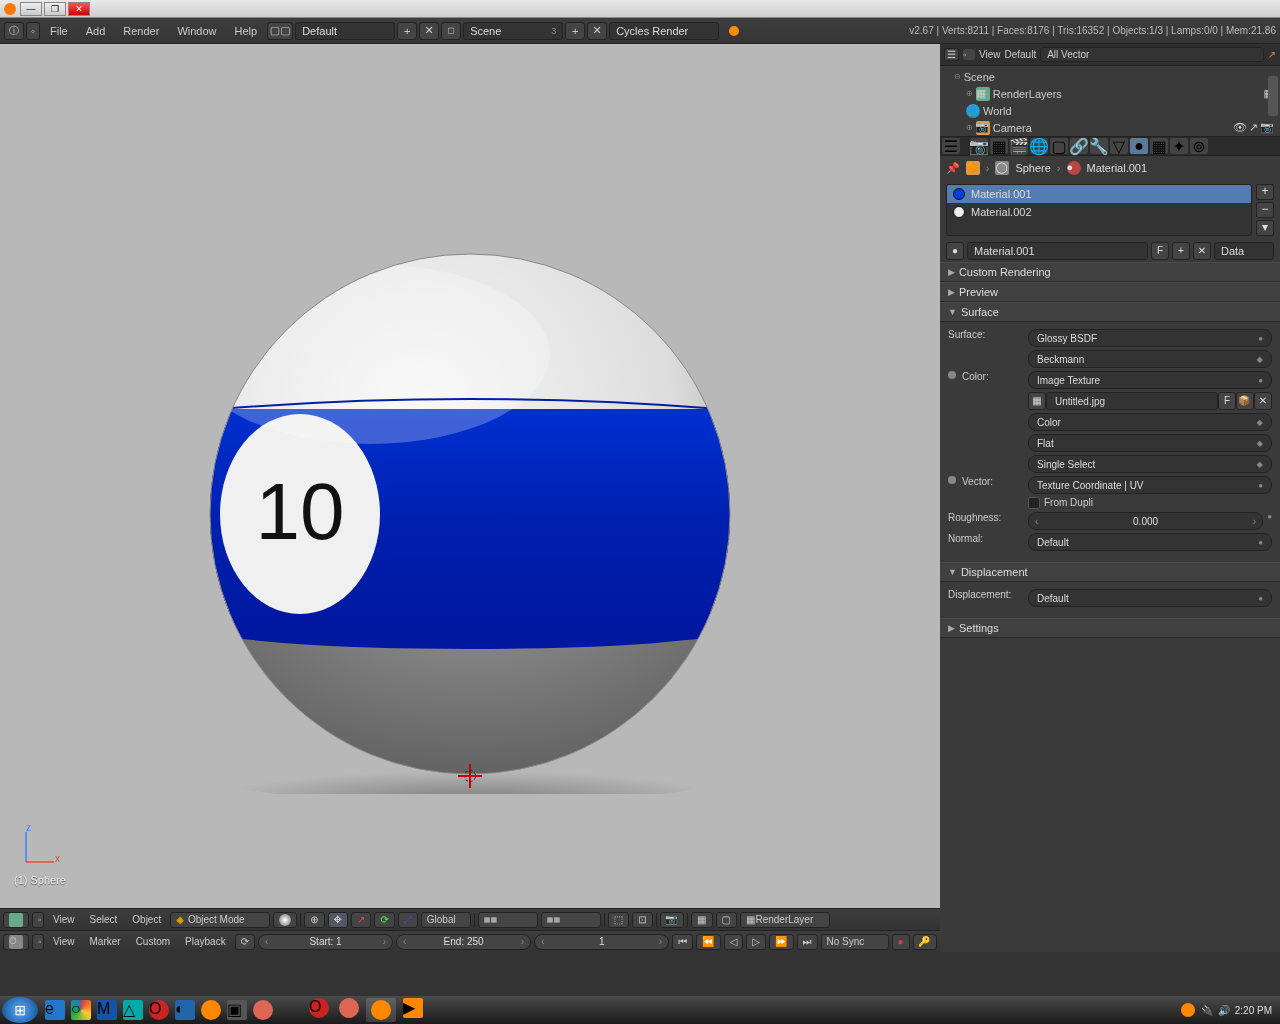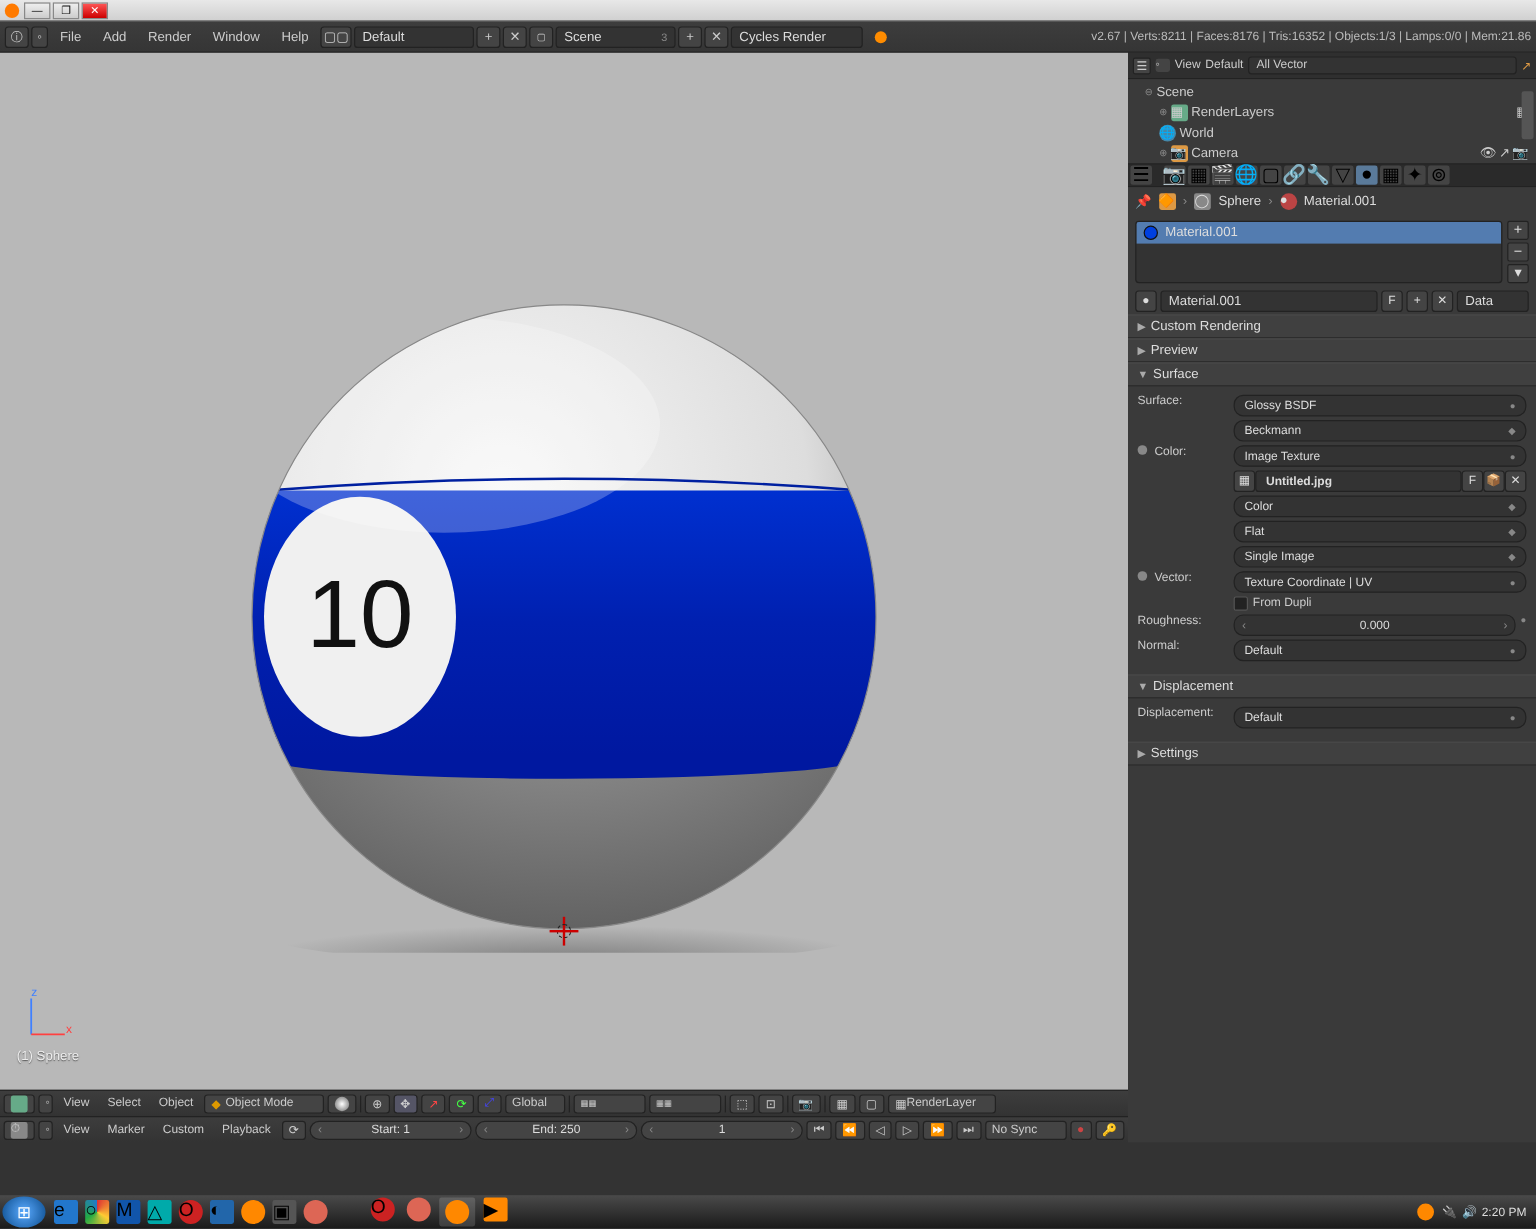--- a/index.html
+++ b/index.html
@@ -78,21 +78,21 @@
 .tiny-btn { width: 18px; height: 18px; background: #444; border: 1px solid #222; border-radius: 3px; color: #ddd; font-size: 10px; text-align: center; line-height: 15px; }
 
 
 .panel-header { background: #404040; padding: 3px 8px; font-size: 11px; color: #ddd; border-top: 1px solid #4a4a4a; border-bottom: 1px solid #2a2a2a; display: flex; align-items: center; gap: 4px; }
 .panel-header .tri { font-size: 9px; color: #aaa; }
 .panel-body { padding: 4px 8px 8px 8px; }
 
 .prop-row { display: flex; align-items: flex-start; margin: 3px 0; font-size: 10px; color: #ccc; }
 .prop-label { width: 80px; }
 .prop-field { flex: 1; background: #333; border: 1px solid #222; border-radius: 8px; padding: 3px 8px; color: #ddd; display: flex; align-items: center; height: 18px; position: relative; }
-.prop-field.square { border-radius: 3px; font-weight: bold; }
+.prop-field.square { border-radius: 3px; }
 .prop-field .chev { margin-left: auto; color: #888; font-size: 8px; }
 .dot-socket { width: 8px; height: 8px; background: #888; border-radius: 50%; margin-right: 6px; }
 .checkbox { width: 12px; height: 12px; background: #222; border: 1px solid #555; border-radius: 2px; margin-right: 4px; }
 .num-field { flex: 1; background: #333; border: 1px solid #222; border-radius: 8px; height: 18px; display: flex; align-items: center; justify-content: center; color: #ddd; position: relative; font-size: 10px; }
 .num-field::before { content: '‹'; position: absolute; left: 6px; color: #888; }
 .num-field::after { content: '›'; position: absolute; right: 6px; color: #888; }
 
 
 .taskbar { position: absolute; bottom: 0; left: 0; right: 0; height: 28px; background: linear-gradient(#4a4a4a, #1a1a1a); display: flex; align-items: center; padding: 0 2px; }
 .start-orb { width: 36px; height: 26px; background: radial-gradient(circle, #5aaaff, #0a4a8a); border-radius: 50%; margin-right: 4px; display: flex; align-items: center; justify-content: center; }
@@ -361,20 +361,24 @@
       <span class="bc-icon" style="background:#b44;border-radius:50%">●</span>
       <span>Material.001</span>
     </div>
 
     <div class="mat-list-row">
       <div class="mat-list">
         <div class="mat-item selected">
             <span class="mat-swatch"></span>
             <span>Material.001</span>
           </div>
+        <div class="mat-item">
+            <span class="mat-swatch white"></span>
+            <span>Material.002</span>
+          </div>
       </div>
       <div class="side-btns">
         <div class="side-btn">+</div>
         <div class="side-btn">−</div>
         <div class="side-btn">▾</div>
       </div>
     </div>
 
     <div class="field-row">
       <div class="tiny-btn">●</div>
@@ -445,21 +449,21 @@
       <div class="prop-row">
           <span class="prop-label"></span>
         <div class="prop-field">
             <span>Flat</span>
             <span class="chev">◆</span>
           </div>
         </div>
       <div class="prop-row">
           <span class="prop-label"></span>
         <div class="prop-field">
-            <span>Single Image</span>
+            <span>Single Select</span>
             <span class="chev">◆</span>
           </div>
         </div>
       <div class="prop-row">
           <span class="dot-socket"></span>
           <span class="prop-label" style="width:66px">Vector:</span>
         <div class="prop-field">
             <span>Texture Coordinate | UV</span>
             <span class="chev">●</span>
           </div>

